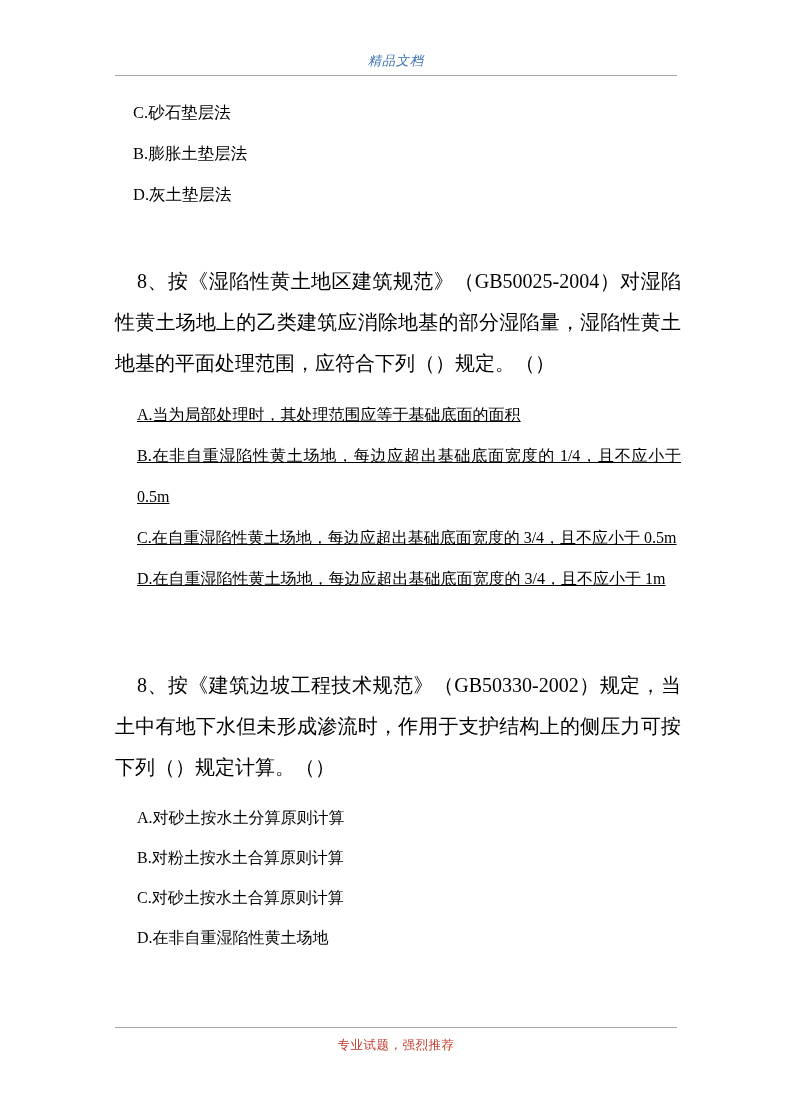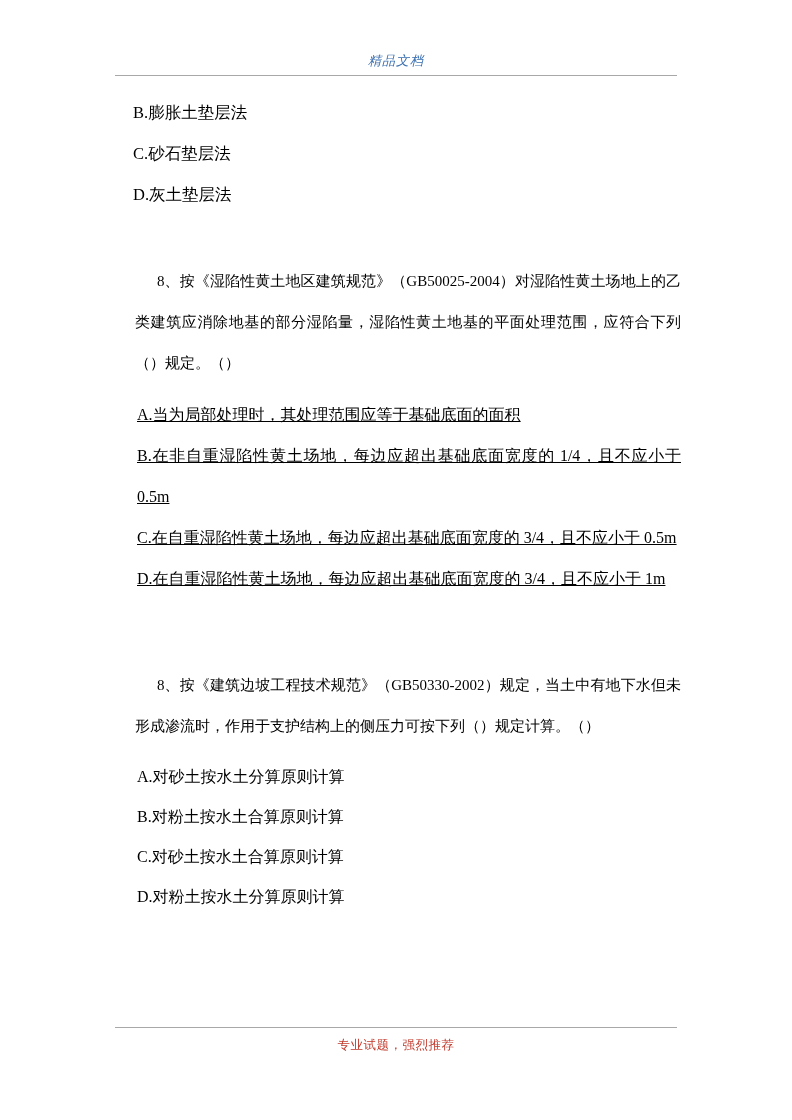--- a/index.html
+++ b/index.html
@@ -74,26 +74,25 @@
     padding-left: 18px;
     white-space: nowrap;
   }
   .opt-small {
     font-size: 16px;
     line-height: 40px;
     padding-left: 22px;
     white-space: nowrap;
   }
   .qblock {
-    font-size: 15px;
+    font-size: 20px;
     line-height: 41px;
     text-align: justify;
     text-justify: inter-ideograph;
     text-indent: 22px;
-    margin-left: 20px;
   }
   .sub {
     font-size: 16px;
     line-height: 41px;
     text-align: justify;
     text-justify: inter-ideograph;
     padding-left: 22px;
     text-decoration: underline;
   }
   .gap-lg { height: 46px; }
@@ -103,22 +102,22 @@
 </head>
 <body>
 
 <div class="page">
 
   <div class="header-note">精品文档</div>
   <div class="rule-top"></div>
 
   <div class="content">
 
+    <div class="opt">C.砂石垫层法</div>
     <div class="opt">B.膨胀土垫层法</div>
-    <div class="opt">C.砂石垫层法</div>
     <div class="opt">D.灰土垫层法</div>
 
     <div class="gap-lg"></div>
 
     <div class="qblock">8、按《湿陷性黄土地区建筑规范》（GB50025-2004）对湿陷性黄土场地上的乙类建筑应消除地基的部分湿陷量，湿陷性黄土地基的平面处理范围，应符合下列（）规定。（）</div>
 
     <div class="gap-sm"></div>
 
     <div class="sub">A.当为局部处理时，其处理范围应等于基础底面的面积</div>
     <div class="sub">B.在非自重湿陷性黄土场地，每边应超出基础底面宽度的 1/4，且不应小于 0.5m</div>
@@ -127,20 +126,20 @@
 
     <div class="gap-xl"></div>
 
     <div class="qblock">8、按《建筑边坡工程技术规范》（GB50330-2002）规定，当土中有地下水但未形成渗流时，作用于支护结构上的侧压力可按下列（）规定计算。（）</div>
 
     <div class="gap-sm"></div>
 
     <div class="opt-small">A.对砂土按水土分算原则计算</div>
     <div class="opt-small">B.对粉土按水土合算原则计算</div>
     <div class="opt-small">C.对砂土按水土合算原则计算</div>
-    <div class="opt-small">D.对粉土按水土分算原则计算</div>
+    <div class="opt-small">D.在非自重湿陷性黄土场地</div>
 
   </div>
 
   <div class="rule-bottom"></div>
   <div class="footer-note">专业试题，强烈推荐</div>
 
 </div>
 
 </body></html>

